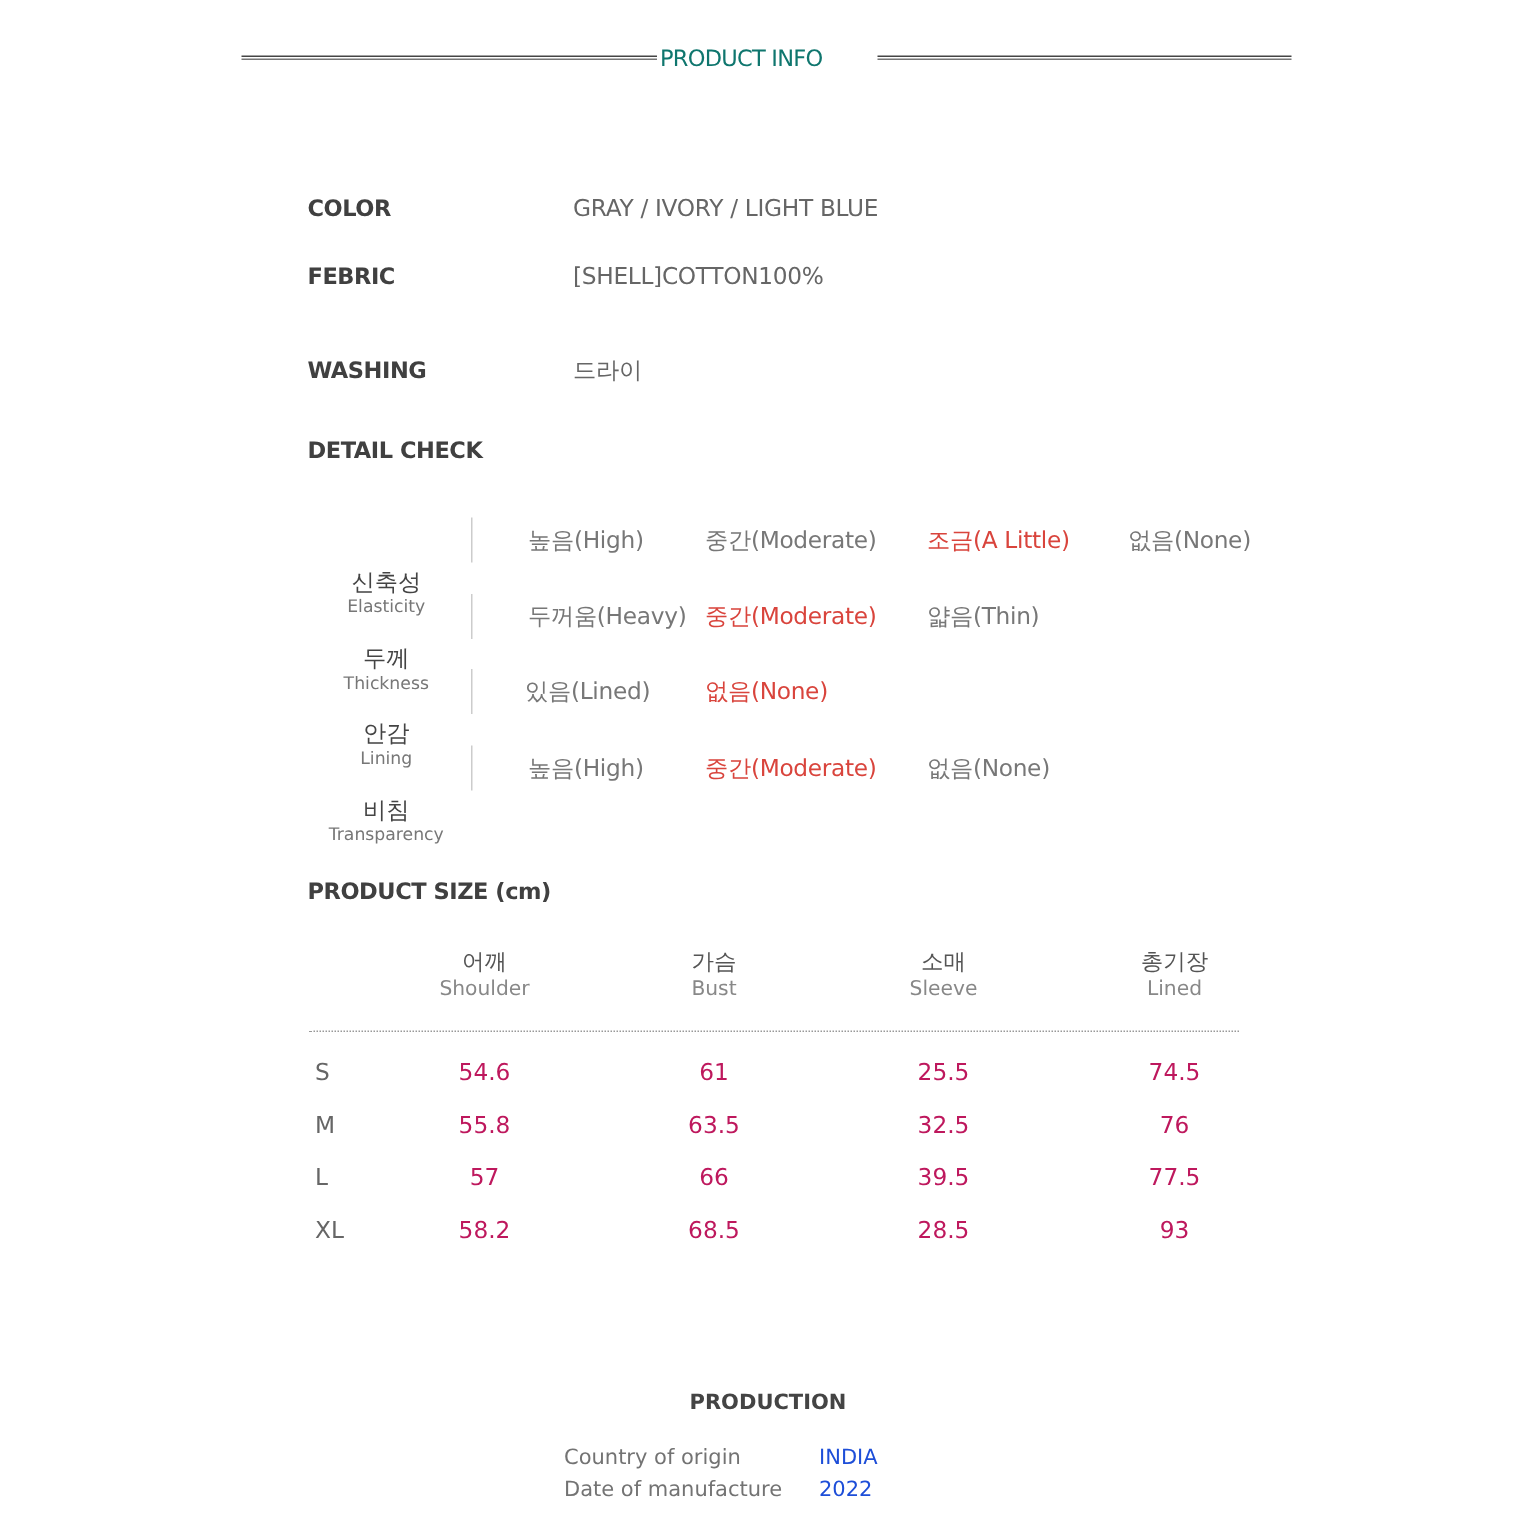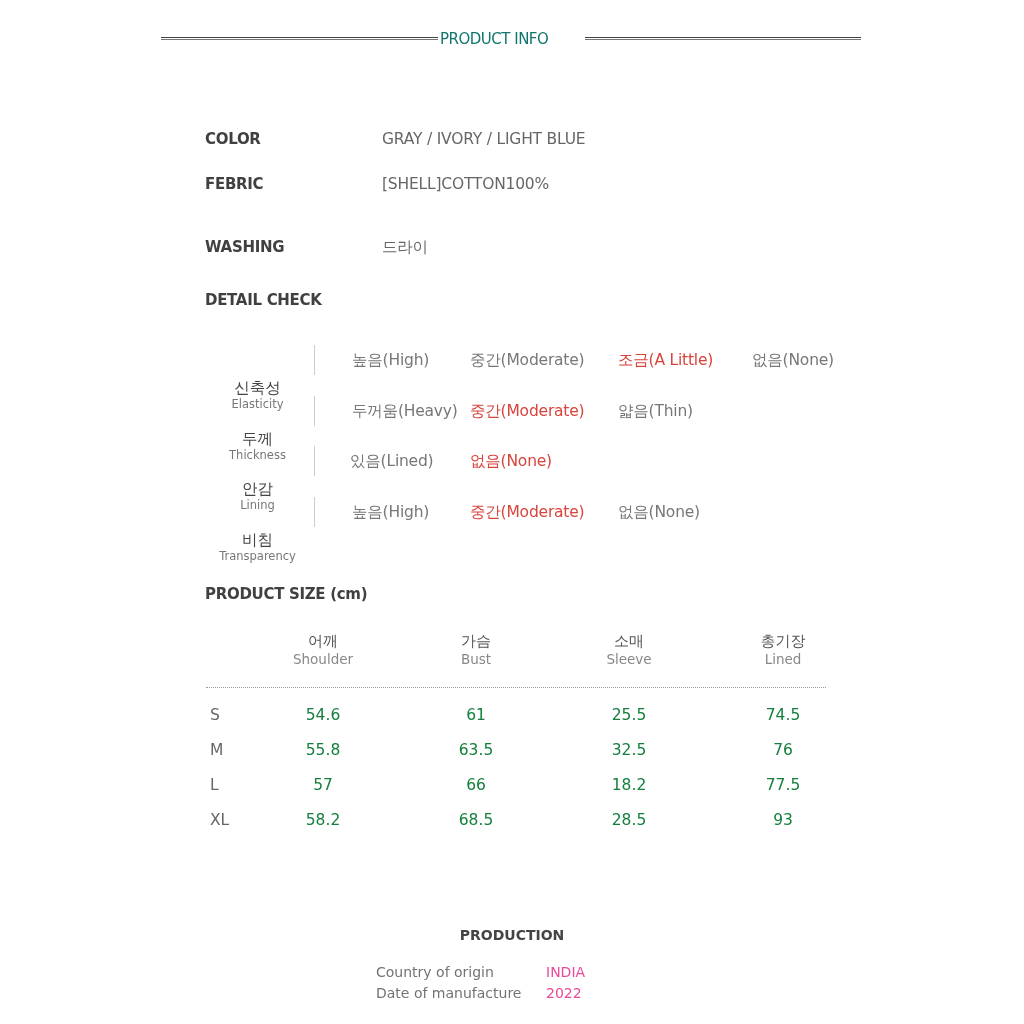--- a/index.html
+++ b/index.html
@@ -23,26 +23,26 @@
   .dc-sep { position: absolute; left: 114px; top: 2px; width: 1px; height: 30px; background: #ccc; }
   .dc-opt { position: absolute; top: 7px; font-size: 15.5px; color: #777; white-space: nowrap; letter-spacing: -0.2px; }
   .dc-opt.sel { color: #d9443c; }
 
   
   .th { position: absolute; width: 120px; text-align: center; }
   .th-ko { font-size: 15px; color: #555; line-height: 18px; }
   .th-en { font-size: 13.5px; color: #888; line-height: 18px; }
   .dotted { position: absolute; left: 206px; top: 687px; width: 620px; border-top: 1px dotted #999; }
   .row-size { position: absolute; left: 210px; font-size: 15.5px; color: #666; }
-  .cell { position: absolute; width: 120px; text-align: center; font-size: 15.5px; color: #15803d; }
+  .cell { position: absolute; width: 120px; text-align: center; font-size: 15.5px; color: #be185d; }
 
   .prod-title { position: absolute; top: 927px; left: 440px; width: 144px; text-align: center;
                 font-weight: bold; font-size: 14px; color: #444; }
   .prod-k { position: absolute; left: 376px; font-size: 14px; color: #737373; }
-  .prod-v { position: absolute; left: 546px; font-size: 14px; color: #ec4899; }
+  .prod-v { position: absolute; left: 546px; font-size: 14px; color: #1d4ed8; }
 </style>
 </head>
 <body>
 
 <div class="hdr-line" style="left:161px; width:277px;"></div>
 <div class="hdr-title">PRODUCT INFO</div>
 <div class="hdr-line" style="left:585px; width:276px;"></div>
 
 <div class="abs label" style="left:205px; top:130px;">COLOR</div>
 <div class="abs value" style="left:382px; top:130px;">GRAY / IVORY / LIGHT BLUE</div>
@@ -131,21 +131,21 @@
   <span class="row-size" style="top:741px;">M</span>
   <span class="cell" style="left:263px; top:741px;">55.8</span>
   <span class="cell" style="left:416px; top:741px;">63.5</span>
   <span class="cell" style="left:569px; top:741px;">32.5</span>
   <span class="cell" style="left:723px; top:741px;">76</span>
 </div>
 <div>
   <span class="row-size" style="top:776px;">L</span>
   <span class="cell" style="left:263px; top:776px;">57</span>
   <span class="cell" style="left:416px; top:776px;">66</span>
-  <span class="cell" style="left:569px; top:776px;">18.2</span>
+  <span class="cell" style="left:569px; top:776px;">39.5</span>
   <span class="cell" style="left:723px; top:776px;">77.5</span>
 </div>
 <div>
   <span class="row-size" style="top:811px;">XL</span>
   <span class="cell" style="left:263px; top:811px;">58.2</span>
   <span class="cell" style="left:416px; top:811px;">68.5</span>
   <span class="cell" style="left:569px; top:811px;">28.5</span>
   <span class="cell" style="left:723px; top:811px;">93</span>
 </div>
 

